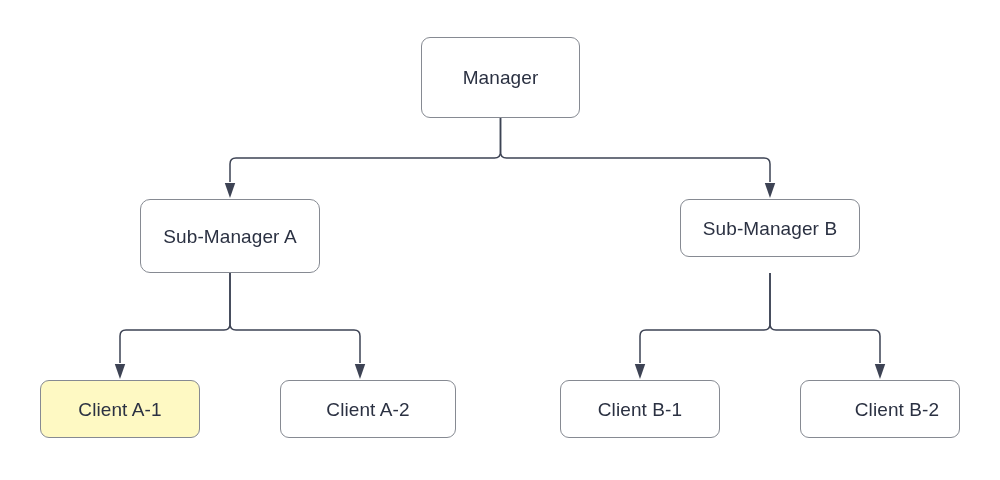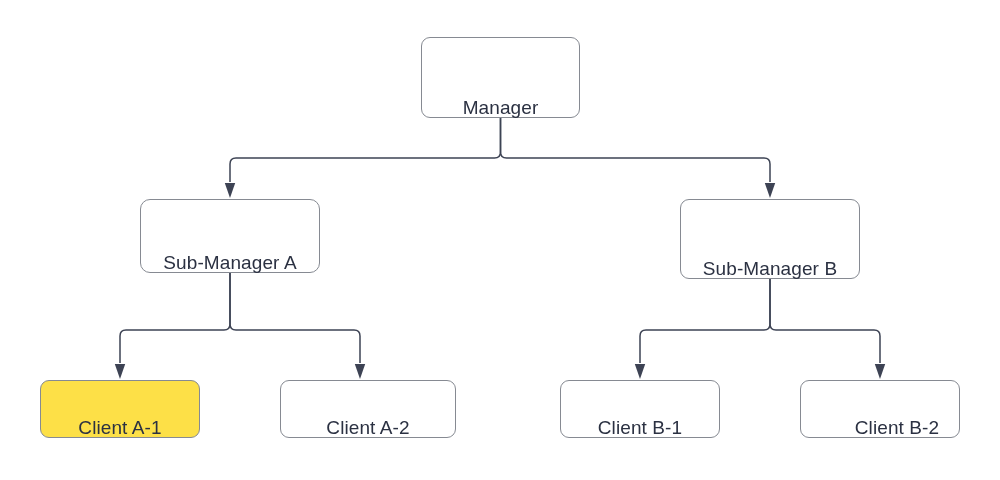--- a/index.html
+++ b/index.html
@@ -23,21 +23,21 @@
     left: 0;
     top: 0;
     width: 1000px;
     height: 480px;
     pointer-events: none;
   }
   .node {
     position: absolute;
     box-sizing: border-box;
     display: flex;
-    align-items: flex-end;
+    align-items: center;
     justify-content: center;
     background: #ffffff;
     border: 1.4px solid #868a92;
     border-radius: 9px;
     color: #2b3142;
     font-family: "Liberation Sans", sans-serif;
     font-size: 19px;
     font-weight: 400;
     line-height: 1;
     letter-spacing: 0.1px;
@@ -72,24 +72,24 @@
       </g>
   </svg>
 
   <div id="node-layer">
       <div class="node" style="left: 421px; top: 37px; width: 159px; height: 81px; background: rgb(255, 255, 255); border-color: rgb(134, 138, 146); color: rgb(43, 49, 66);">
         <span class="node-label">Manager</span>
       </div>
       <div class="node" style="left: 140px; top: 199px; width: 180px; height: 74px; background: rgb(255, 255, 255); border-color: rgb(134, 138, 146); color: rgb(43, 49, 66); border-radius: 10px;">
         <span class="node-label">Sub-Manager A</span>
       </div>
-      <div class="node" style="left: 680px; top: 199px; width: 180px; height: 80px; background: rgb(255, 255, 255); border-color: rgb(134, 138, 146); color: rgb(43, 49, 66);">
+      <div class="node" style="left: 680px; top: 199px; width: 180px; height: 58px; background: rgb(255, 255, 255); border-color: rgb(134, 138, 146); color: rgb(43, 49, 66);">
         <span class="node-label">Sub-Manager B</span>
       </div>
-      <div class="node" style="left: 40px; top: 380px; width: 160px; height: 58px; background: #fde047; border-color: rgb(134, 138, 146); color: rgb(43, 49, 66);">
+      <div class="node" style="left: 40px; top: 380px; width: 160px; height: 58px; background: #fef9c3; border-color: rgb(134, 138, 146); color: rgb(43, 49, 66);">
         <span class="node-label">Client A-1</span>
       </div>
       <div class="node" style="left: 280px; top: 380px; width: 176px; height: 58px; background: rgb(255, 255, 255); border-color: rgb(134, 138, 146); color: rgb(43, 49, 66);">
         <span class="node-label">Client A-2</span>
       </div>
       <div class="node" style="left: 560px; top: 380px; width: 160px; height: 58px; background: rgb(255, 255, 255); border-color: rgb(134, 138, 146); color: rgb(43, 49, 66);">
         <span class="node-label">Client B-1</span>
       </div>
       <div class="node" style="left: 800px; top: 380px; width: 160px; height: 58px; background: rgb(255, 255, 255); border-color: rgb(134, 138, 146); color: rgb(43, 49, 66); padding-left: 34px;">
         <span class="node-label">Client B-2</span>

